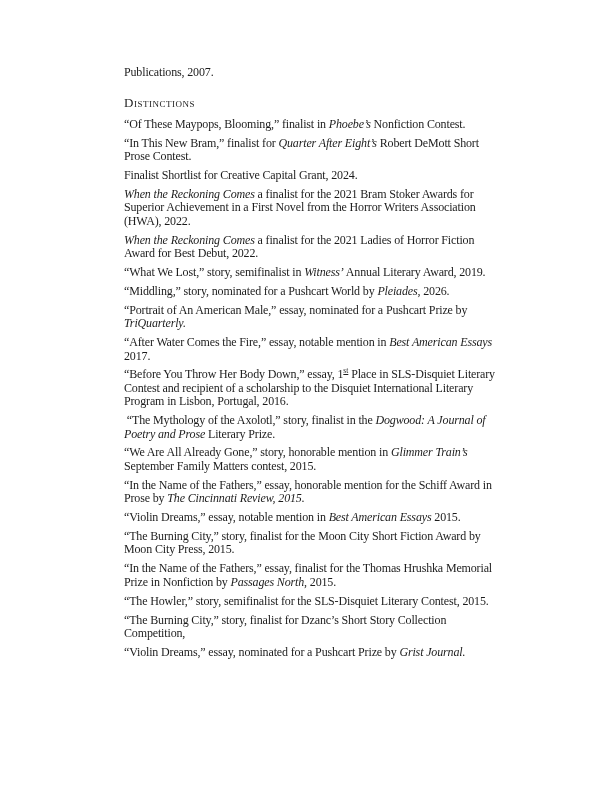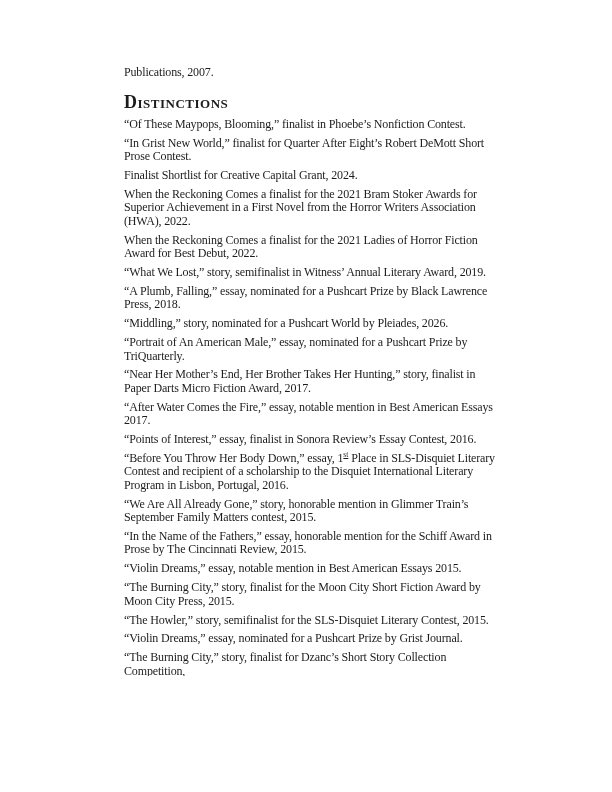--- a/index.html
+++ b/index.html
@@ -27,26 +27,27 @@
   }
   .para {
     margin: 0 0 5.5px 0;
     text-align: left;
   }
   .continuation {
     margin-bottom: 0;
   }
   .section-heading {
     margin: 17px 0 8px 0;
-    font-weight: bold;
+    font-weight: normal;
     font-variant: small-caps;
     letter-spacing: 0.5px;
-    font-size: 18px;
+    font-size: 13px;
   }
   .it {
+    font-style: italic;
   }
   sup {
     font-size: 0.62em;
     line-height: 0;
     vertical-align: super;
     letter-spacing: 0;
     text-decoration: underline;
   }
   .page-number {
     position: absolute;
@@ -60,35 +61,34 @@
 </style>
 </head>
 <body>
 
 <div class="page">
   <div class="content">
     <p class="para continuation">Publications, 2007.</p>
     <p class="section-heading">Distinctions</p>
     <div>
         <p class="para"><span>“Of These Maypops, Blooming,” finalist in </span><span class="it">Phoebe’s</span><span> Nonfiction Contest.</span></p>
-        <p class="para"><span>“In Grist New World,” finalist for </span><span class="it">Quarter After Eight’s</span><span> Robert DeMott Short Prose Contest.</span></p>
+        <p class="para"><span>“In This New Bram,” finalist for </span><span class="it">Quarter After Eight’s</span><span> Robert DeMott Short Prose Contest.</span></p>
         <p class="para"><span>Finalist Shortlist for Creative Capital Grant, 2024.</span></p>
         <p class="para"><span class="it">When the Reckoning Comes</span><span> a finalist for the 2021 Bram Stoker Awards for Superior Achievement in a First Novel from the Horror Writers Association (HWA), 2022.</span></p>
         <p class="para"><span class="it">When the Reckoning Comes</span><span> a finalist for the 2021 Ladies of Horror Fiction Award for Best Debut, 2022.</span></p>
         <p class="para"><span>“What We Lost,” story, semifinalist in </span><span class="it">Witness’</span><span> Annual Literary Award, 2019.</span></p>
-        <p class="para"><span>“A Plumb, Falling,” essay, nominated for a Pushcart Prize by Black Lawrence Press, 2018.</span></p>
         <p class="para"><span>“Middling,” story, nominated for a Pushcart World by </span><span class="it">Pleiades</span><span>, 2026.</span></p>
         <p class="para"><span>“Portrait of An American Male,” essay, nominated for a Pushcart Prize by </span><span class="it">TriQuarterly.</span></p>
-        <p class="para"><span>“Near Her Mother’s End, Her Brother Takes Her Hunting,” story, finalist in </span><span class="it">Paper Darts</span><span> Micro Fiction Award, 2017.</span></p>
         <p class="para"><span>“After Water Comes the Fire,” essay, notable mention in </span><span class="it">Best American Essays</span><span> 2017.</span></p>
-        <p class="para"><span>“Points of Interest,” essay, finalist in </span><span class="it">Sonora Review’s</span><span> Essay Contest, 2016.</span></p>
         <p class="para"><span>“Before You Throw Her Body Down,” essay, 1</span><sup>st</sup><span> Place in SLS-Disquiet Literary Contest and recipient of a scholarship to the Disquiet International Literary Program in Lisbon, Portugal, 2016.</span></p>
+        <p class="para"><span>&nbsp;“The Mythology of the Axolotl,” story, finalist in the </span><span class="it">Dogwood: A Journal of Poetry and Prose</span><span> Literary Prize.</span></p>
         <p class="para"><span>“We Are All Already Gone,” story, honorable mention in </span><span class="it">Glimmer Train’s</span><span> September Family Matters contest, 2015.</span></p>
         <p class="para"><span>“In the Name of the Fathers,” essay, honorable mention for the Schiff Award in Prose by </span><span class="it">The Cincinnati Review, 2015.</span></p>
         <p class="para"><span>“Violin Dreams,” essay, notable mention in </span><span class="it">Best American Essays</span><span> 2015.</span></p>
         <p class="para"><span>“The Burning City,” story, finalist for the Moon City Short Fiction Award by Moon City Press, 2015.</span></p>
+        <p class="para"><span>“In the Name of the Fathers,” essay, finalist for the Thomas Hrushka Memorial Prize in Nonfiction by </span><span class="it">Passages North</span><span>, 2015.</span></p>
         <p class="para"><span>“The Howler,” story, semifinalist for the SLS-Disquiet Literary Contest, 2015.</span></p>
+        <p class="para"><span>“The Burning City,” story, finalist for Dzanc’s Short Story Collection Competition,</span></p>
         <p class="para"><span>“Violin Dreams,” essay, nominated for a Pushcart Prize by </span><span class="it">Grist Journal.</span></p>
-        <p class="para"><span>“The Burning City,” story, finalist for Dzanc’s Short Story Collection Competition,</span></p>
       </div>
   </div>
   <div class="page-number">7</div>
 </div>
 
 </body></html>

